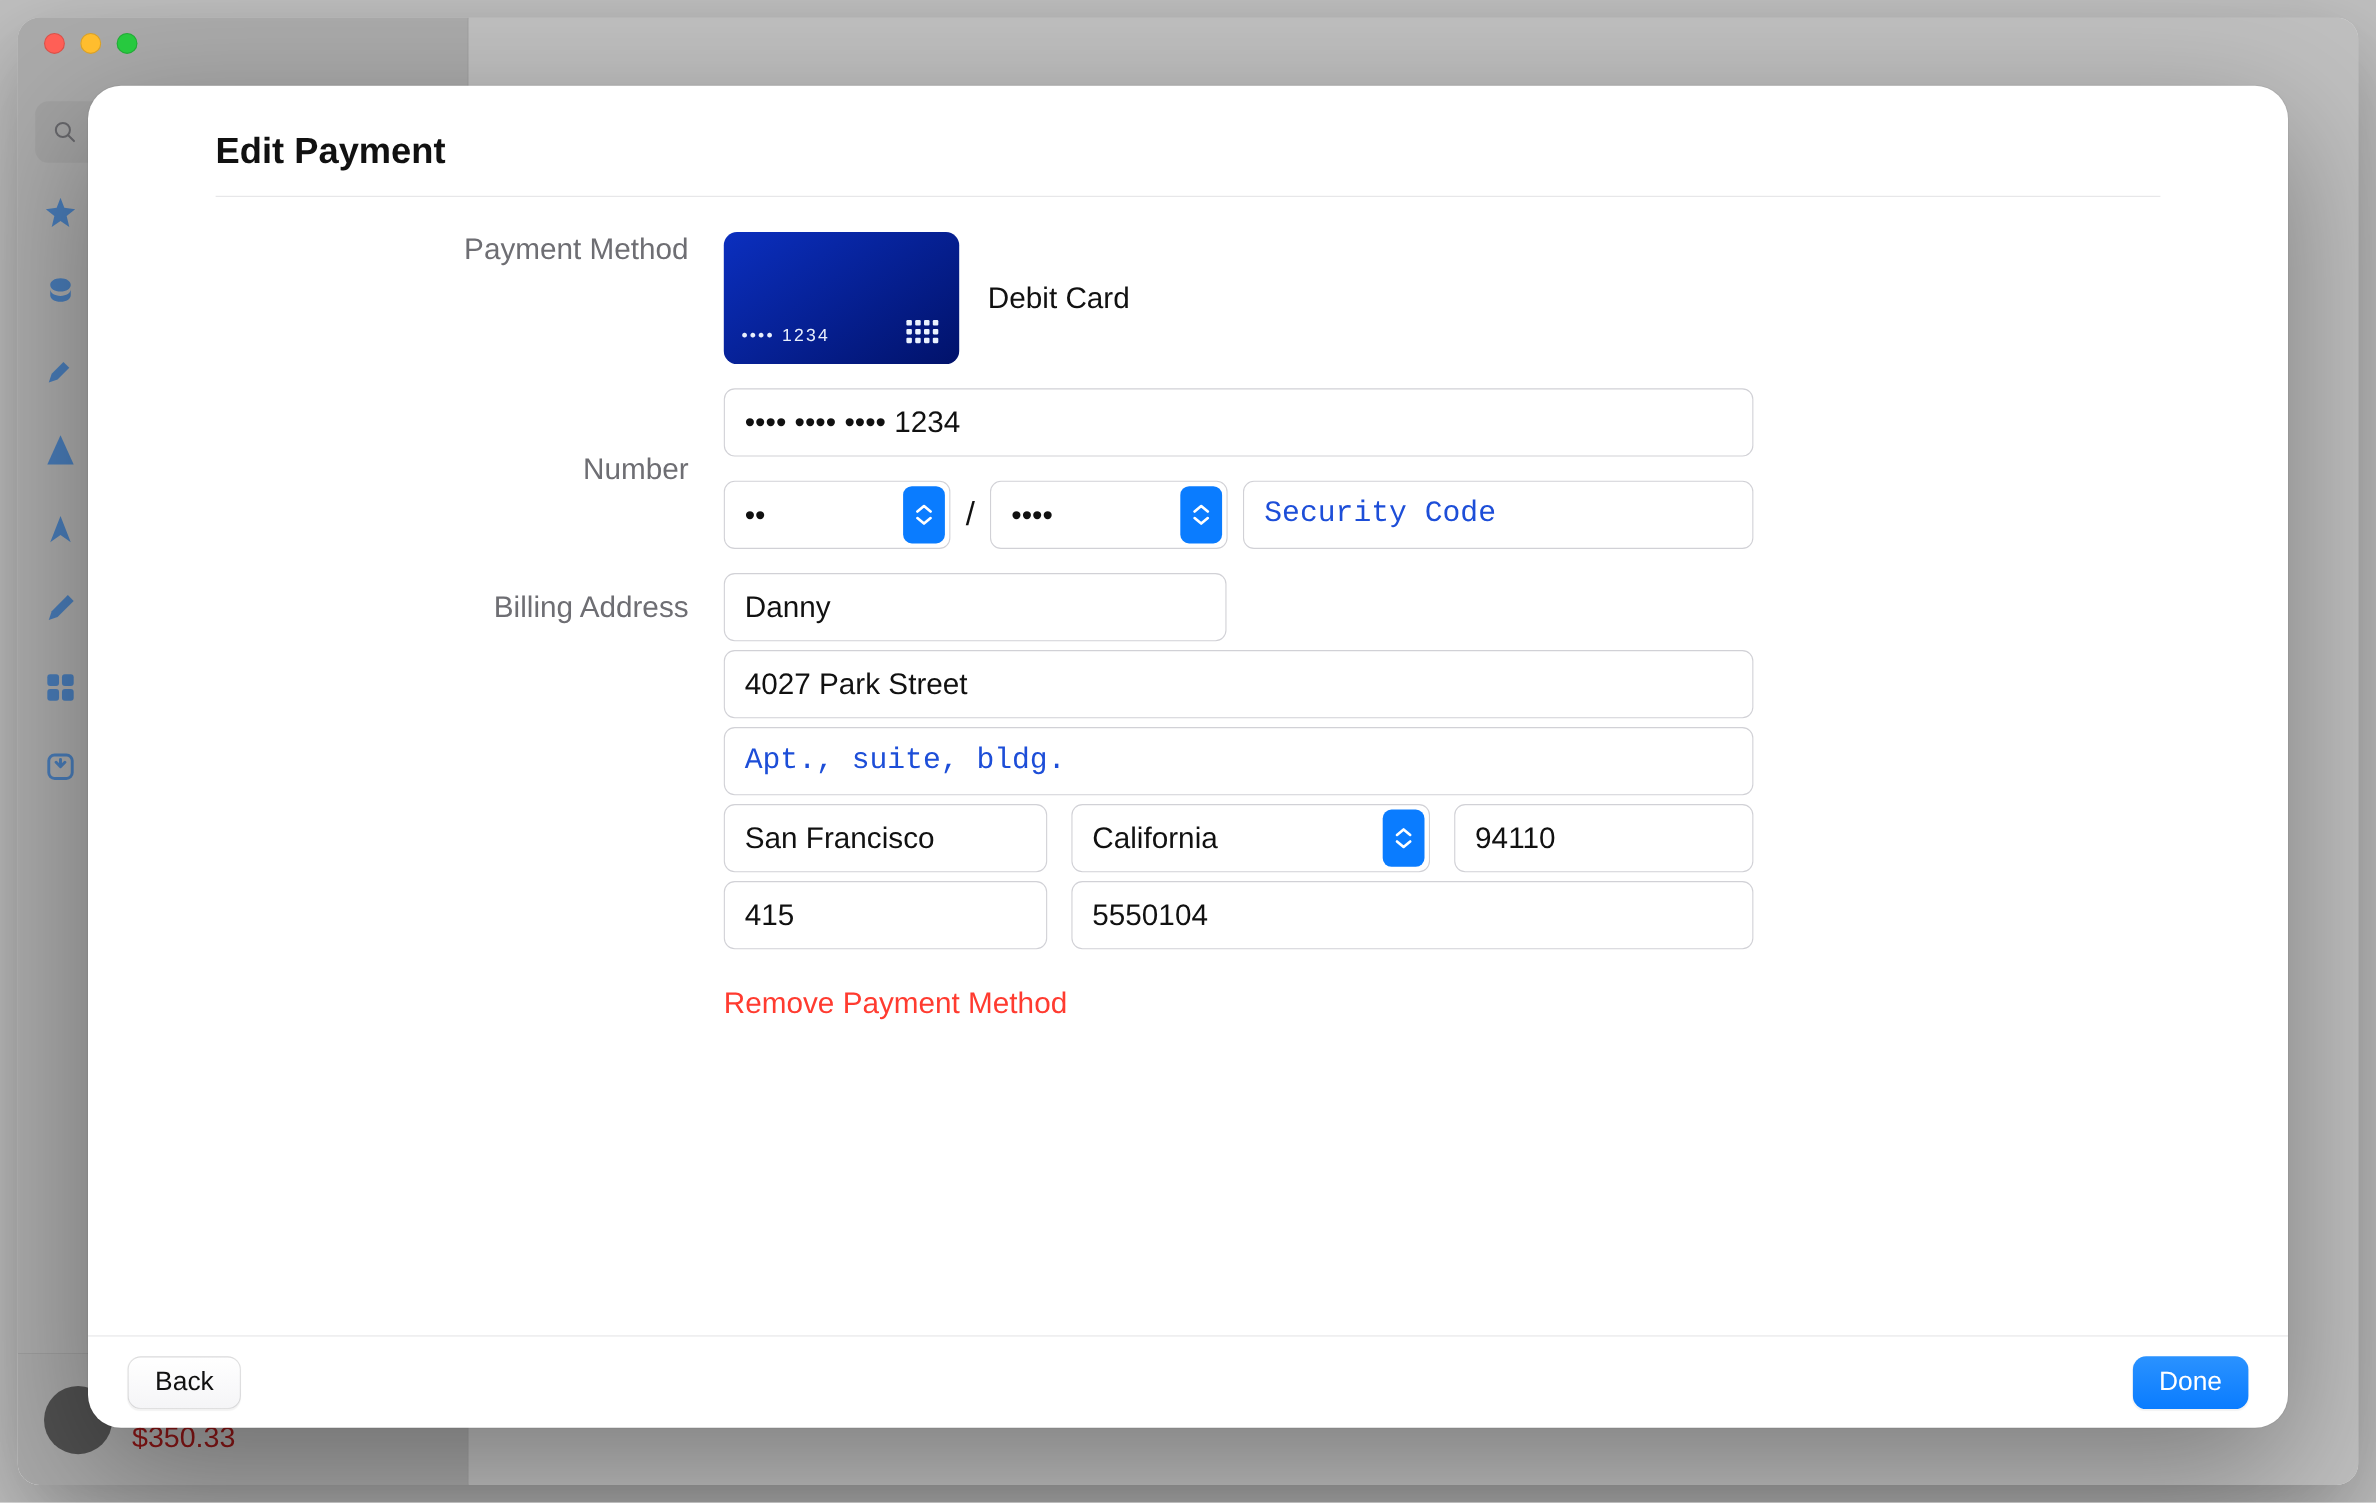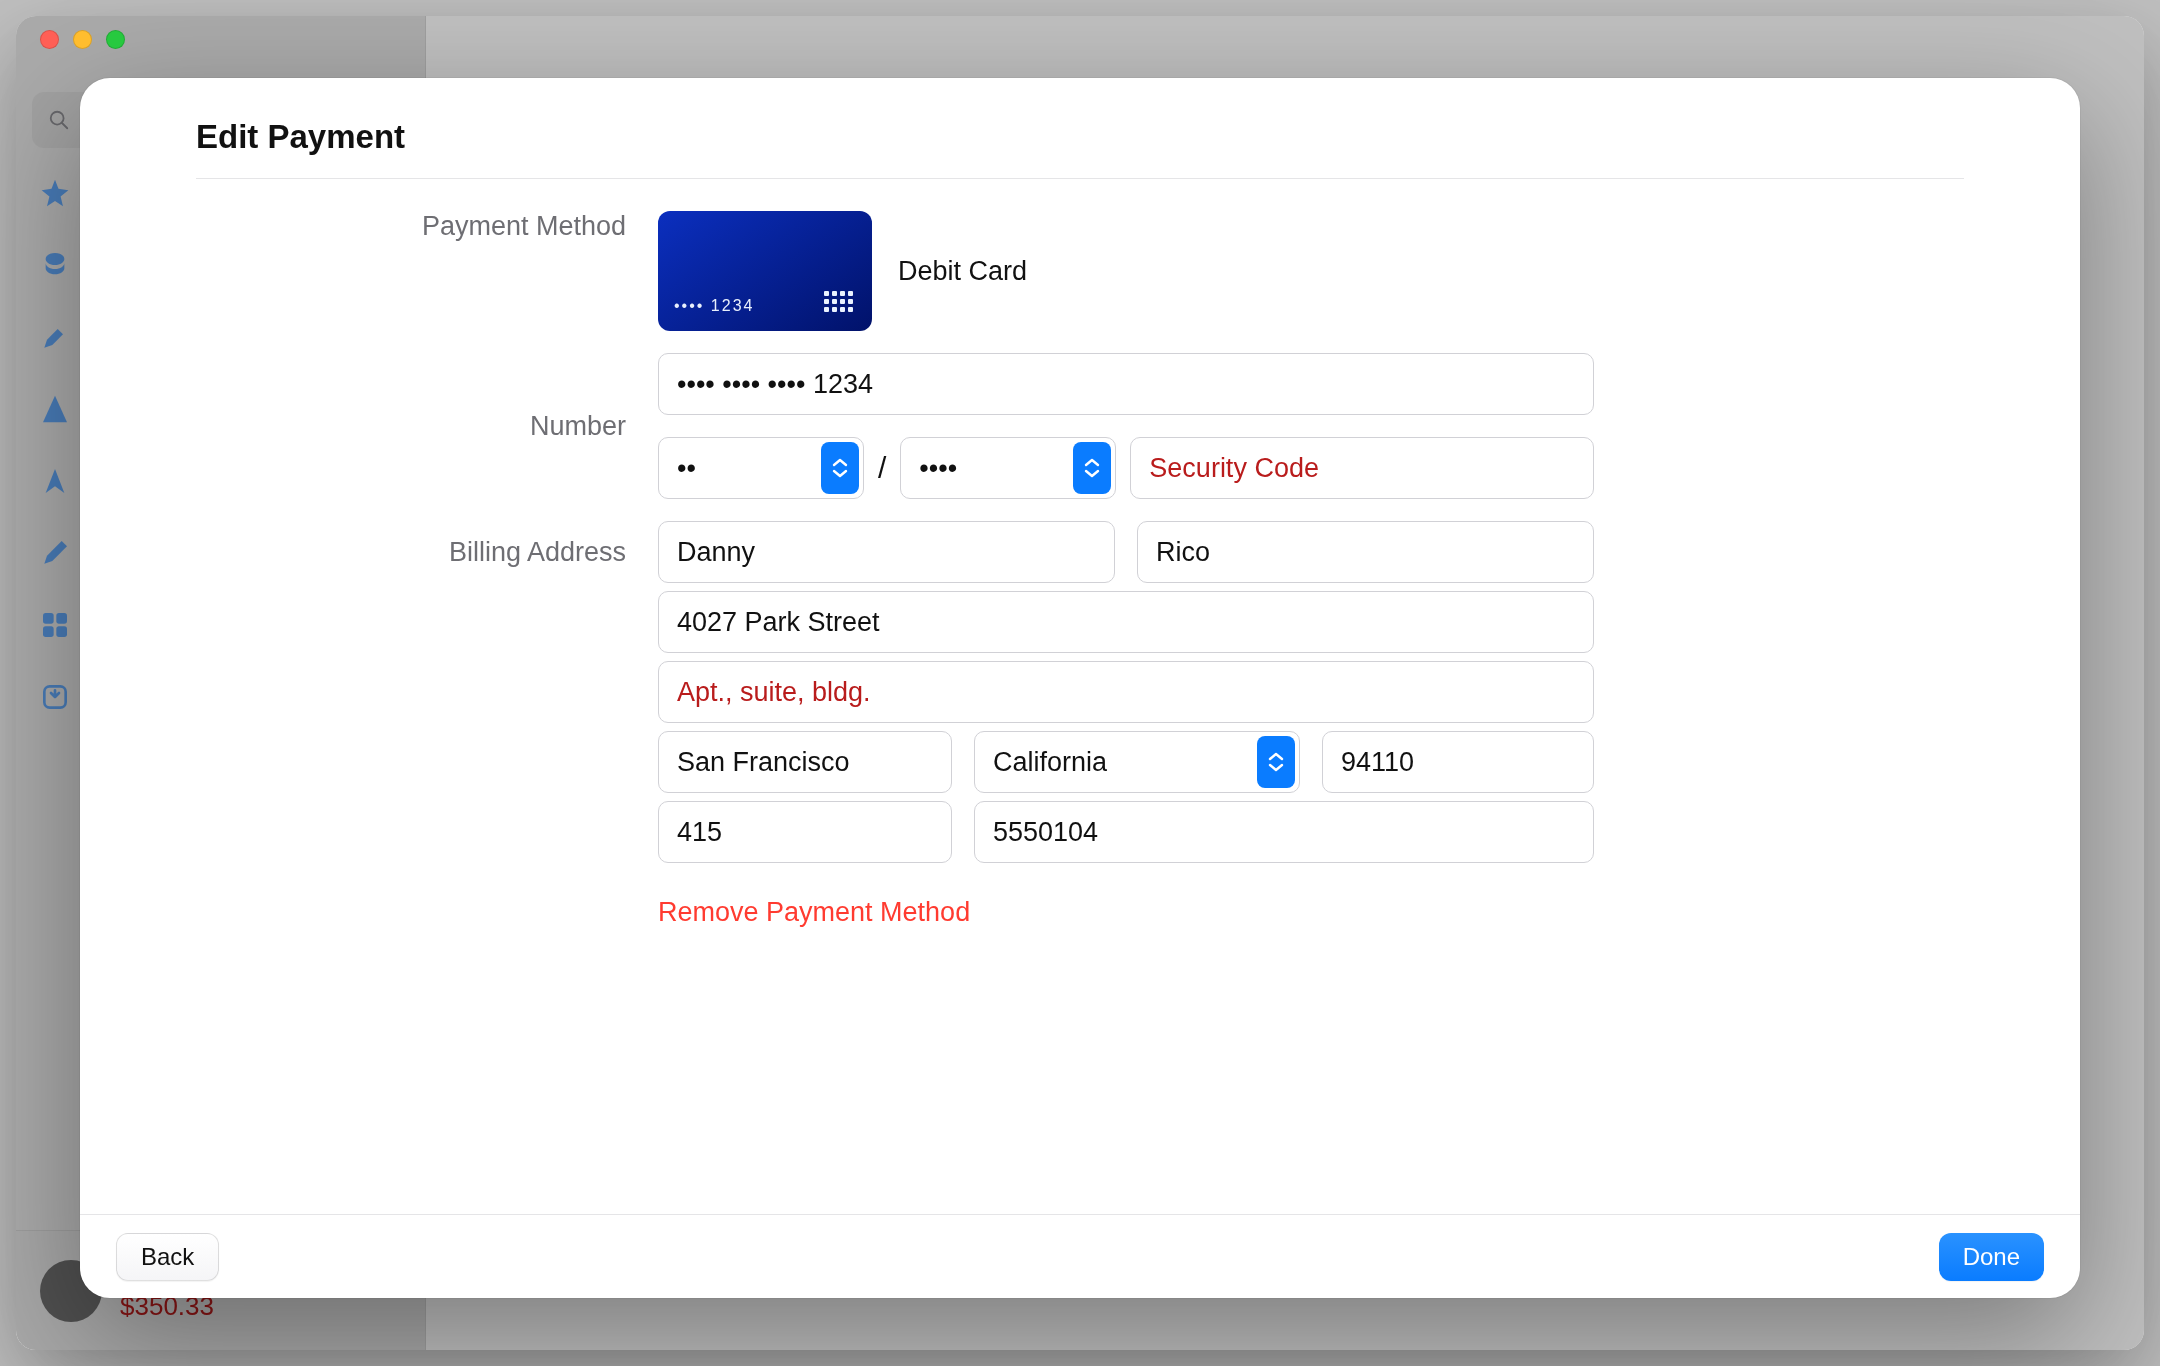--- a/index.html
+++ b/index.html
@@ -73,21 +73,21 @@
   .card .chip{position:absolute;right:14px;bottom:14px;width:34px;height:26px;display:grid;grid-template-columns:repeat(4,5px);grid-template-rows:repeat(3,5px);gap:3px;}
   .card .chip i{background:#eaf2ff;border-radius:1px;display:block;}
   .card .mask{position:absolute;left:16px;bottom:16px;font-size:16px;letter-spacing:2px;}
   .pm-name{font-size:27px;color:#111;}
 
   .fields{width:936px;}
   .field, .popup, .sec{
     height:62px;border:1px solid var(--field-border);border-radius:10px;background:#fff;
     display:flex;align-items:center;padding:0 18px;font-size:27px;color:#111;
   }
-  .placeholder{color:#b91c1c;}
+  .placeholder{color:#1d4ed8;font-family:Liberation Mono, monospace;}
   .num-row{display:grid;grid-template-columns:206px auto 216px 1fr;gap:14px;align-items:center;margin-top:22px;}
   .slash{font-size:30px;color:#111;text-align:center;}
   .popup{position:relative;padding-right:48px;}
   .stepper{position:absolute;top:4px;right:4px;bottom:4px;width:38px;border-radius:8px;background:var(--blue);display:flex;flex-direction:column;align-items:center;justify-content:center;color:#fff;}
   .stepper svg{width:18px;height:10px;}
 
   .addr{display:flex;flex-direction:column;gap:8px;width:936px;}
   .two{display:grid;grid-template-columns:1fr 1fr;gap:22px;}
   .three{display:grid;grid-template-columns:294px 326px 1fr;gap:22px;}
   .twoB{display:grid;grid-template-columns:294px 1fr;gap:22px;}
@@ -246,23 +246,20 @@
         </div>
       </div>
 
       <div class="row top" style="">
         <div class="label" style="padding-top:16px;">Billing Address</div>
         <div class="addr">
           <div class="two">
             <div class="field">
                 <span>Danny</span>
               </div>
-            <div class="field">
-                <span>Rico</span>
-              </div>
           </div>
           <div class="field">
               <span>4027 Park Street</span>
             </div>
           <div class="field">
               <span class="placeholder">Apt., suite, bldg.</span>
             </div>
           <div class="three">
             <div class="field">
                 <span>San Francisco</span>

